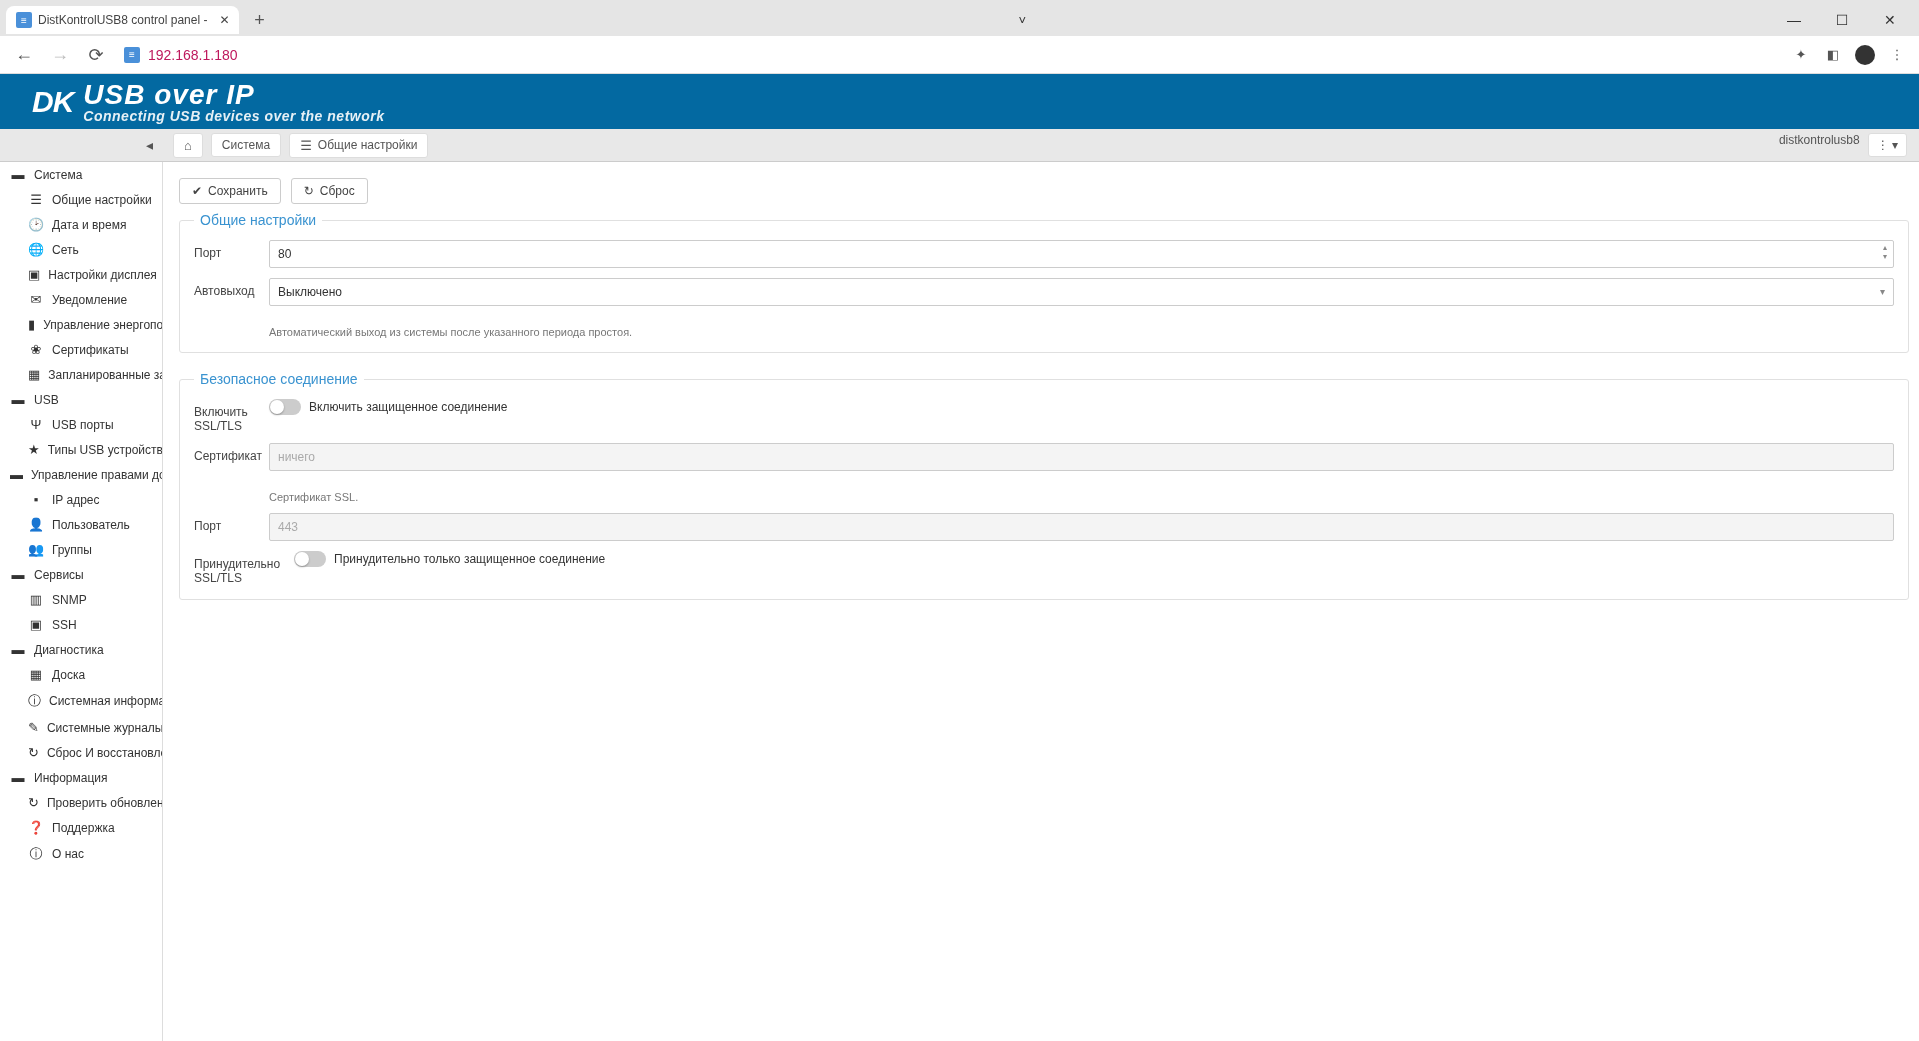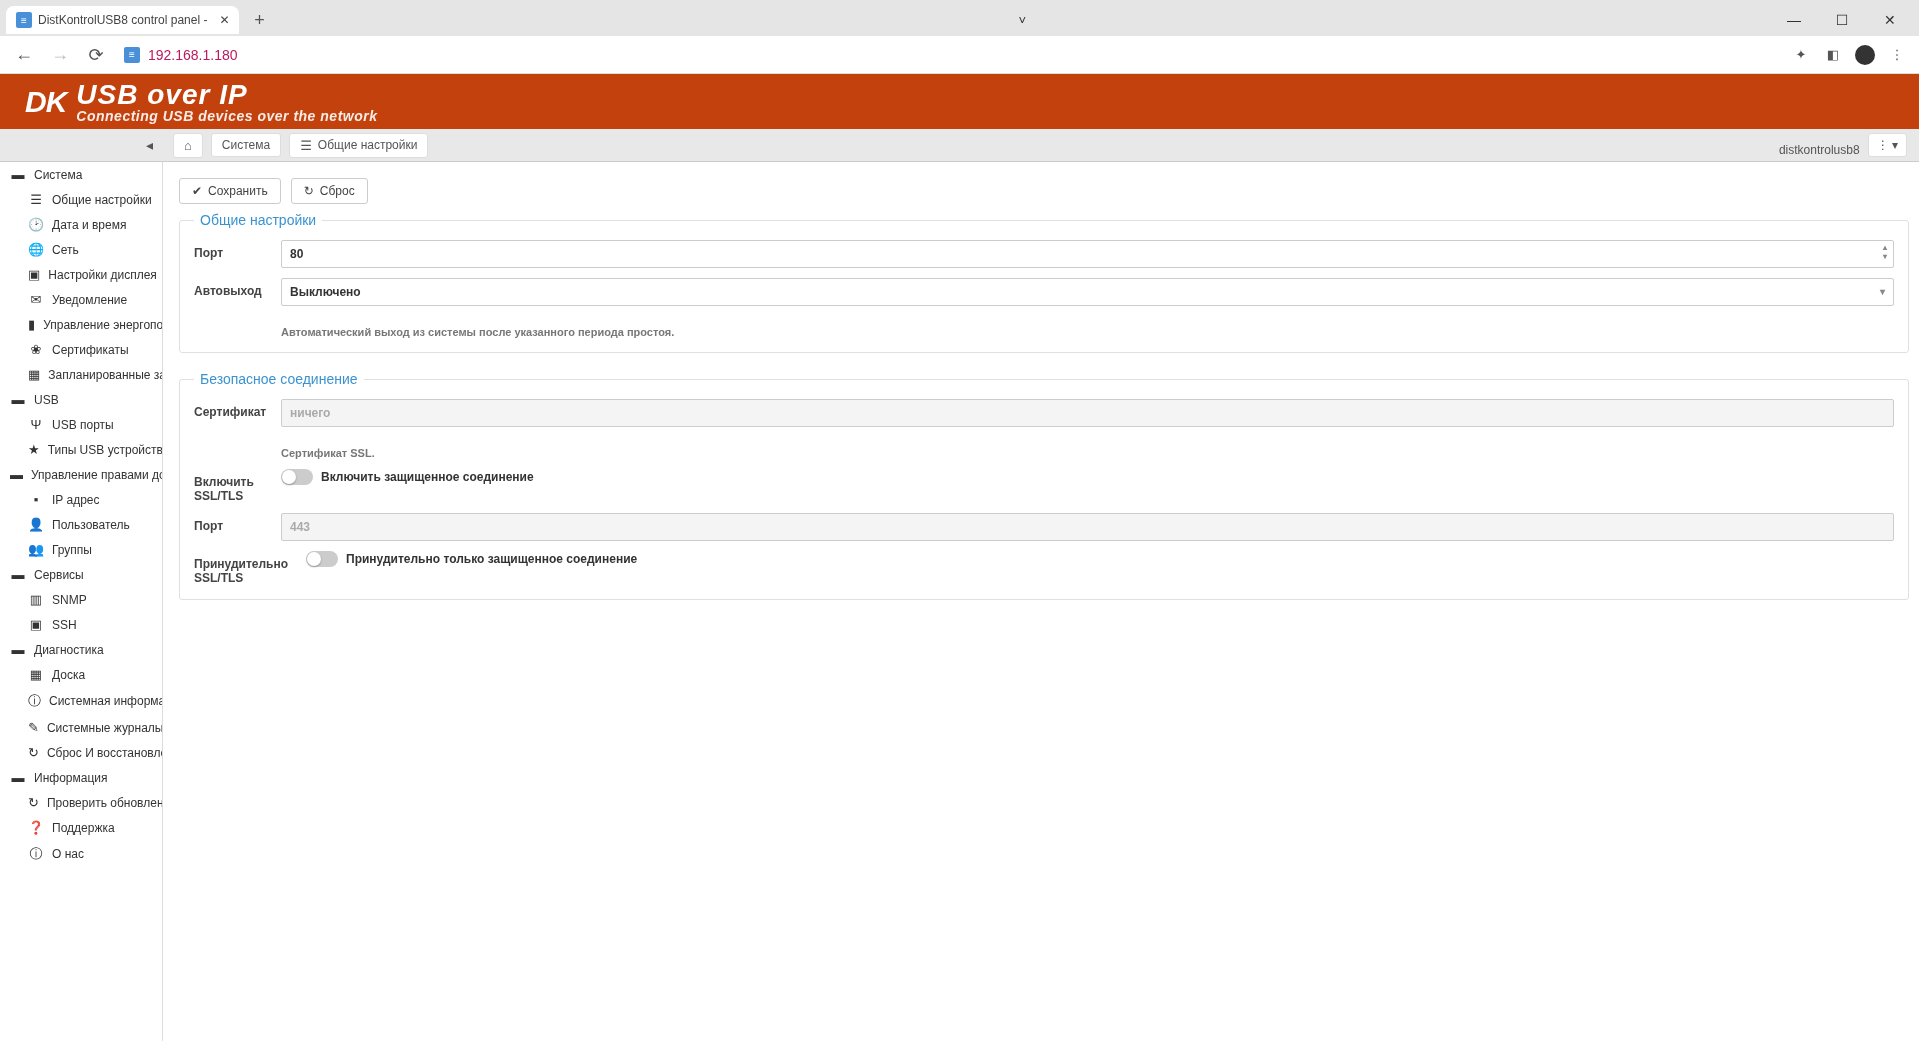--- a/index.html
+++ b/index.html
@@ -18,32 +18,32 @@
   .addr-bar { display:flex; align-items:center; height:38px; background:#fff; border-bottom:1px solid #ddd; padding:0 8px; gap:4px; }
   .nav-btn { width:32px; height:32px; display:flex; align-items:center; justify-content:center; cursor:pointer; color:#555; font-size:18px; border-radius:50%;}
   .addr-input { flex:1; display:flex; align-items:center; gap:8px; padding:0 8px; }
   .addr-input .site-icon { width:16px; height:16px; background:#4a90d9; border-radius:2px; display:flex; align-items:center; justify-content:center; color:#fff; font-size:10px;}
   .addr-input span.url { color:#be185d; font-size:14px; }
   .right-icons { display:flex; align-items:center; gap:4px; }
   .right-icons .ico { width:28px; height:28px; display:flex; align-items:center; justify-content:center; cursor:pointer; color:#555; }
   .avatar { width:20px; height:20px; border-radius:50%; background:#333; }
 
   
-  .banner { background:#c2410c; color:#fff; height:55px; display:flex; align-items:center; padding:0 25px; }
+  .banner { background:#0369a1; color:#fff; height:55px; display:flex; align-items:center; padding:0 32px; }
   .banner .logo { font-style:italic; font-weight:bold; font-size:28px; letter-spacing:1px; display:flex; align-items:center; gap:10px;}
   .banner .logo .dk { font-size:30px; font-weight:900; letter-spacing:-1px;}
   .banner .sub { font-size:14px; font-style:italic; opacity:.9; margin-top:-3px; letter-spacing:0.5px;}
   
   
   .top-toolbar { background:#e8e8e8; height:33px; display:flex; align-items:center; border-bottom:1px solid #ccc; }
   .collapse-btn { width:163px; text-align:right; padding-right:10px; cursor:pointer; font-size:14px; color:#555;}
   .crumbs { display:flex; align-items:center; gap:8px; padding-left:10px;}
   .crumb { background:#fff; border:1px solid #ddd; border-radius:3px; padding:4px 10px; display:flex; align-items:center; gap:6px; font-size:12px; cursor:pointer; color:#555;}
   .crumb .ico { font-size:13px; }
-  .user-area { margin-left:auto; padding-right:12px; display:flex; align-items:flex-end; gap:8px; font-size:12px; color:#555;}
+  .user-area { margin-left:auto; padding-right:12px; display:flex; align-items:flex-start; gap:8px; font-size:12px; color:#555;}
   .user-menu-btn { background:#fff; border:1px solid #ddd; border-radius:3px; padding:4px 8px; cursor:pointer; display:flex; align-items:center; gap:4px;}
 
   
   .app-body { display:flex; height: calc(100vh - 162px); }
   .sidebar { width:163px; border-right:1px solid #ddd; overflow-y:auto; background:#fff; font-size:12px;}
   .side-item { display:flex; align-items:center; gap:8px; padding:5px 8px 5px 10px; cursor:pointer; white-space:nowrap; overflow:hidden; color:#333;}
   .side-item.child { padding-left:28px; }
   .side-item .ico { width:16px; text-align:center; font-size:13px; color:#333;}
   
   .content { flex:1; padding:8px 10px; overflow:auto;}
@@ -53,21 +53,21 @@
   .tabx { padding:8px 15px; font-size:12px; color:#fff; cursor:pointer; }
   .tabx.active { background:#fff; color:#2d8ccf; border:1px solid #ddd; border-bottom:none; margin:2px 2px 0 2px; padding:6px 13px; }
   
   
   .action-bar { display:flex; gap:10px; padding:8px 0; }
   .btn { border:1px solid #ccc; background:#fff; border-radius:3px; padding:5px 12px; display:flex; align-items:center; gap:6px; font-size:12px; cursor:pointer; color:#444;}
   
   
   fieldset { border:1px solid #e0e0e0; border-radius:3px; padding:12px 14px 14px; margin-bottom:18px; }
   legend { color:#3a93d0; font-size:14px; padding:0 6px; }
-  .form-row { display:flex; align-items:flex-start; margin-bottom:10px; gap:12px; font-size:12px;font-weight:bold;}
+  .form-row { display:flex; align-items:flex-start; margin-bottom:10px; gap:0; font-size:12px;}
   .form-row:last-child { margin-bottom:0; }
   .form-label { width:75px; color:#444; padding-top:6px; flex-shrink:0;}
   .form-field { flex:1; }
   .form-input { width:100%; border:1px solid #ccc; border-radius:2px; padding:6px 8px; font-size:12px; background:#fff; position:relative;}
   .form-input.has-spin::after { content:'▴\A▾'; white-space:pre; position:absolute; right:6px; top:2px; font-size:8px; color:#888; line-height:9px;}
   .form-input.has-drop::after { content:'▾'; position:absolute; right:8px; top:7px; font-size:10px; color:#888;}
   .form-input.disabled { background:#f4f4f4; color:#aaa; }
   .hint { font-size:11px; color:#777; margin-top:20px; }
   
   
@@ -285,36 +285,36 @@
         <div class="form-field">
           <div class="form-input has-drop">Выключено</div>
           <div class="hint">Автоматический выход из системы после указанного периода простоя.</div>
         </div>
       </div>
     </fieldset>
 
     <fieldset>
       <legend>Безопасное соединение</legend>
       <div class="form-row">
-        <div class="form-label">Сертификат</div>
-        <div class="form-field">
-          <div class="form-input disabled">ничего</div>
-          <div class="hint">Сертификат SSL.</div>
-        </div>
-      </div>
-      <div class="form-row">
         <div class="form-label">Включить SSL/TLS</div>
         <div class="form-field">
           <div class="toggle">
             <div class="switch"></div>
             <span>Включить защищенное соединение</span>
           </div>
         </div>
       </div>
       <div class="form-row">
+        <div class="form-label">Сертификат</div>
+        <div class="form-field">
+          <div class="form-input disabled">ничего</div>
+          <div class="hint">Сертификат SSL.</div>
+        </div>
+      </div>
+      <div class="form-row">
         <div class="form-label">Порт</div>
         <div class="form-field">
           <div class="form-input disabled">443</div>
         </div>
       </div>
       <div class="form-row">
         <div class="form-label" style="width:100px;">Принудительно SSL/TLS</div>
         <div class="form-field">
           <div class="toggle">
             <div class="switch"></div>

